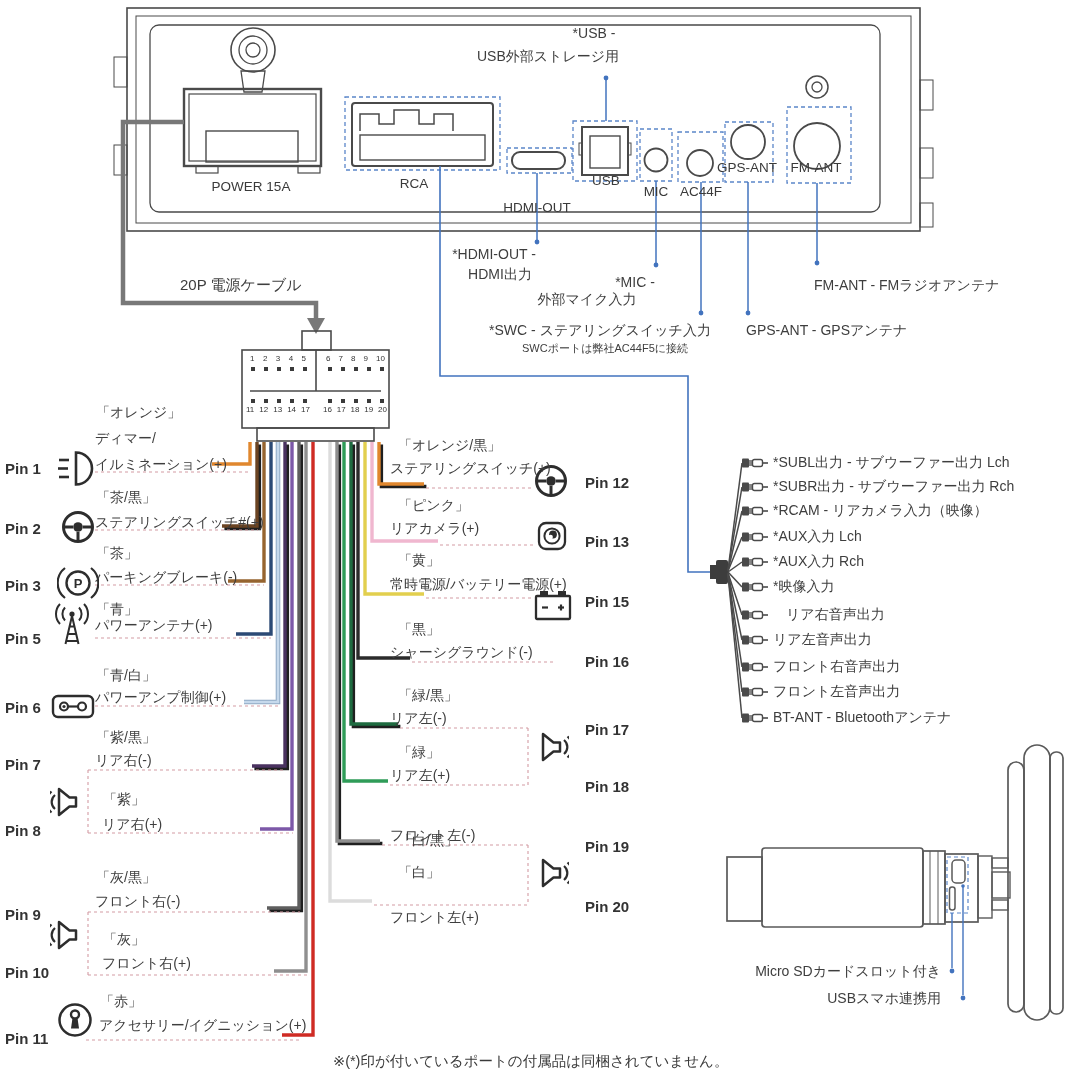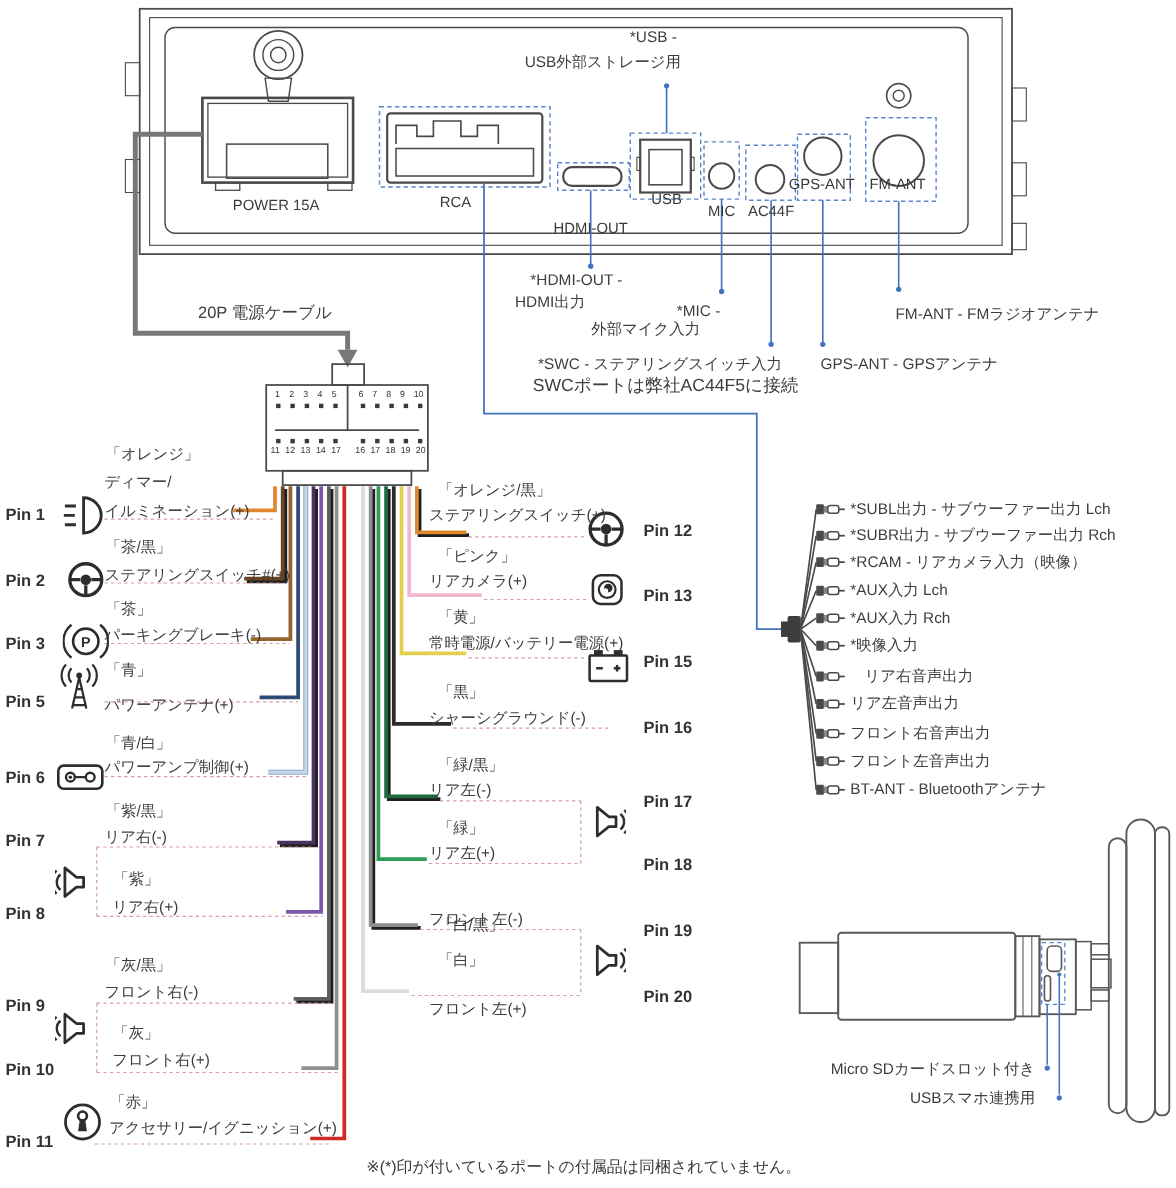--- a/index.html
+++ b/index.html
@@ -3,21 +3,21 @@
 <meta charset="utf-8">
 <style>
   html,body{margin:0;padding:0;background:#ffffff;}
   #stage{position:relative;width:1069px;height:1080px;background:#fff;overflow:hidden;
          font-family:"Liberation Sans","DejaVu Sans",sans-serif;color:#3e3e3e;}
   svg.diagram{position:absolute;left:0;top:0;}
   .t{position:absolute;white-space:nowrap;font-size:14px;line-height:1.15;color:#3e3e3e;}
   .c{transform:translateX(-50%);}
   .b{font-weight:bold;font-size:15px;color:#333;}
   .port{font-size:13.5px;color:#3a3a3a;}
-  .sm{font-size:16px;}
+  .sm{font-size:11px;}
   .ra{text-align:right;}
   .numrow{position:absolute;display:flex;justify-content:space-between;font-size:8px;color:#333;line-height:1;}
   .ic{position:absolute;}
 </style>
 </head>
 <body>
 
 <div id="stage">
 
 <svg class="diagram" width="1069" height="1080" viewBox="0 0 1069 1080">
@@ -346,21 +346,21 @@
     </svg>
 <svg class="ic" style="left:529px;top:727px" width="40" height="40">
       <use href="#ic-speakerR"></use>
     </svg>
 <svg class="ic" style="left:529px;top:853px" width="40" height="40">
       <use href="#ic-speakerR"></use>
     </svg>
 
 <span class="t c" style="left:594px;top:25px">*USB -</span>
 <span class="t c" style="left:548px;top:48px">USB外部ストレージ用</span>
-<span class="t c" style="left:524px;top:246px">*HDMI-OUT -</span>
+<span class="t c" style="left:494px;top:246px">*HDMI-OUT -</span>
 <span class="t c" style="left:500px;top:266px">HDMI出力</span>
 <span class="t c" style="left:635px;top:274px">*MIC -</span>
 <span class="t c" style="left:587px;top:291px">外部マイク入力</span>
 <span class="t c" style="left:600px;top:322px">*SWC - ステアリングスイッチ入力</span>
 <span class="t c sm" style="left:605px;top:342px">SWCポートは弊社AC44F5に接続</span>
 <span class="t" style="left:746px;top:322px">GPS-ANT - GPSアンテナ</span>
 <span class="t" style="left:814px;top:277px">FM-ANT - FMラジオアンテナ</span>
 <span class="t" style="left:180px;top:276px;font-size:15px">20P 電源ケーブル</span>
 
 <span class="t c port" style="left:251px;top:179px">POWER 15A</span>
@@ -409,21 +409,21 @@
 <span class="t b" style="left:5px;top:520px">Pin 2</span>
 <span class="t" style="left:96px;top:489px">「茶/黒」</span>
 <span class="t" style="left:95px;top:514px">ステアリングスイッチ#(+)</span>
 
 <span class="t b" style="left:5px;top:577px">Pin 3</span>
 <span class="t" style="left:96px;top:545px">「茶」</span>
 <span class="t" style="left:95px;top:569px">パーキングブレーキ(-)</span>
 
 <span class="t b" style="left:5px;top:630px">Pin 5</span>
 <span class="t" style="left:96px;top:601px">「青」</span>
-<span class="t" style="left:95px;top:632px">パワーアンテナ(+)</span>
+<span class="t" style="left:95px;top:617px">パワーアンテナ(+)</span>
 
 <span class="t b" style="left:5px;top:699px">Pin 6</span>
 <span class="t" style="left:96px;top:667px">「青/白」</span>
 <span class="t" style="left:95px;top:689px">パワーアンプ制御(+)</span>
 
 <span class="t b" style="left:5px;top:756px">Pin 7</span>
 <span class="t" style="left:96px;top:729px">「紫/黒」</span>
 <span class="t" style="left:95px;top:752px">リア右(-)</span>
 
 <span class="t b" style="left:5px;top:822px">Pin 8</span>

